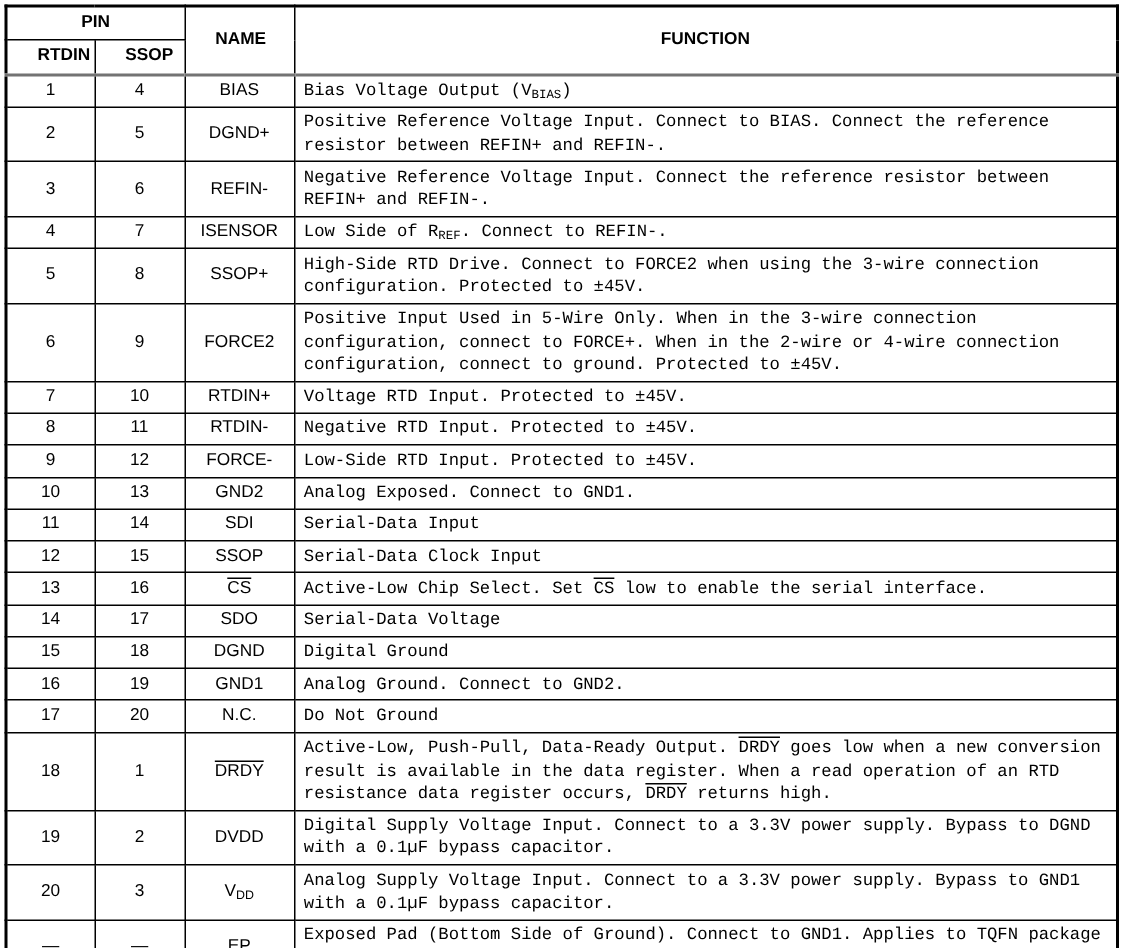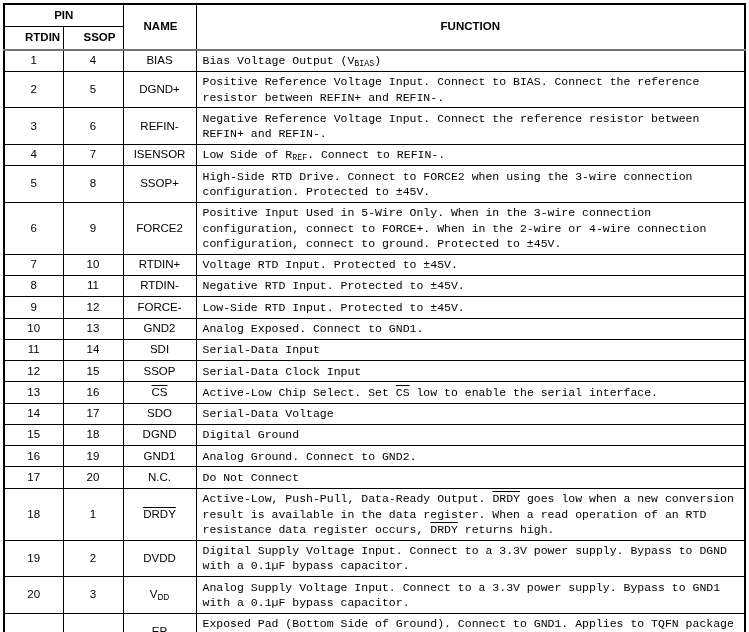--- a/index.html
+++ b/index.html
@@ -156,21 +156,21 @@
         <tr>
           <td class="col-tqfn">16</td>
           <td class="col-ssop">19</td>
           <td class="col-name">GND1</td>
           <td class="col-function">Analog Ground. Connect to GND2.</td>
         </tr>
         <tr>
           <td class="col-tqfn">17</td>
           <td class="col-ssop">20</td>
           <td class="col-name">N.C.</td>
-          <td class="col-function">Do Not Connect</td>
+          <td class="col-function">Do Not Ground</td>
         </tr>
         <tr>
           <td class="col-tqfn">18</td>
           <td class="col-ssop">1</td>
           <td class="col-name"><span class="ov">DRDY</span></td>
           <td class="col-function">Active-Low, Push-Pull, Data-Ready Output. <span class="ov">DRDY</span> goes low when a new conversion result is available in the data register. When a read operation of an RTD resistance data register occurs, <span class="ov">DRDY</span> returns high.</td>
         </tr>
         <tr>
           <td class="col-tqfn">19</td>
           <td class="col-ssop">2</td>

